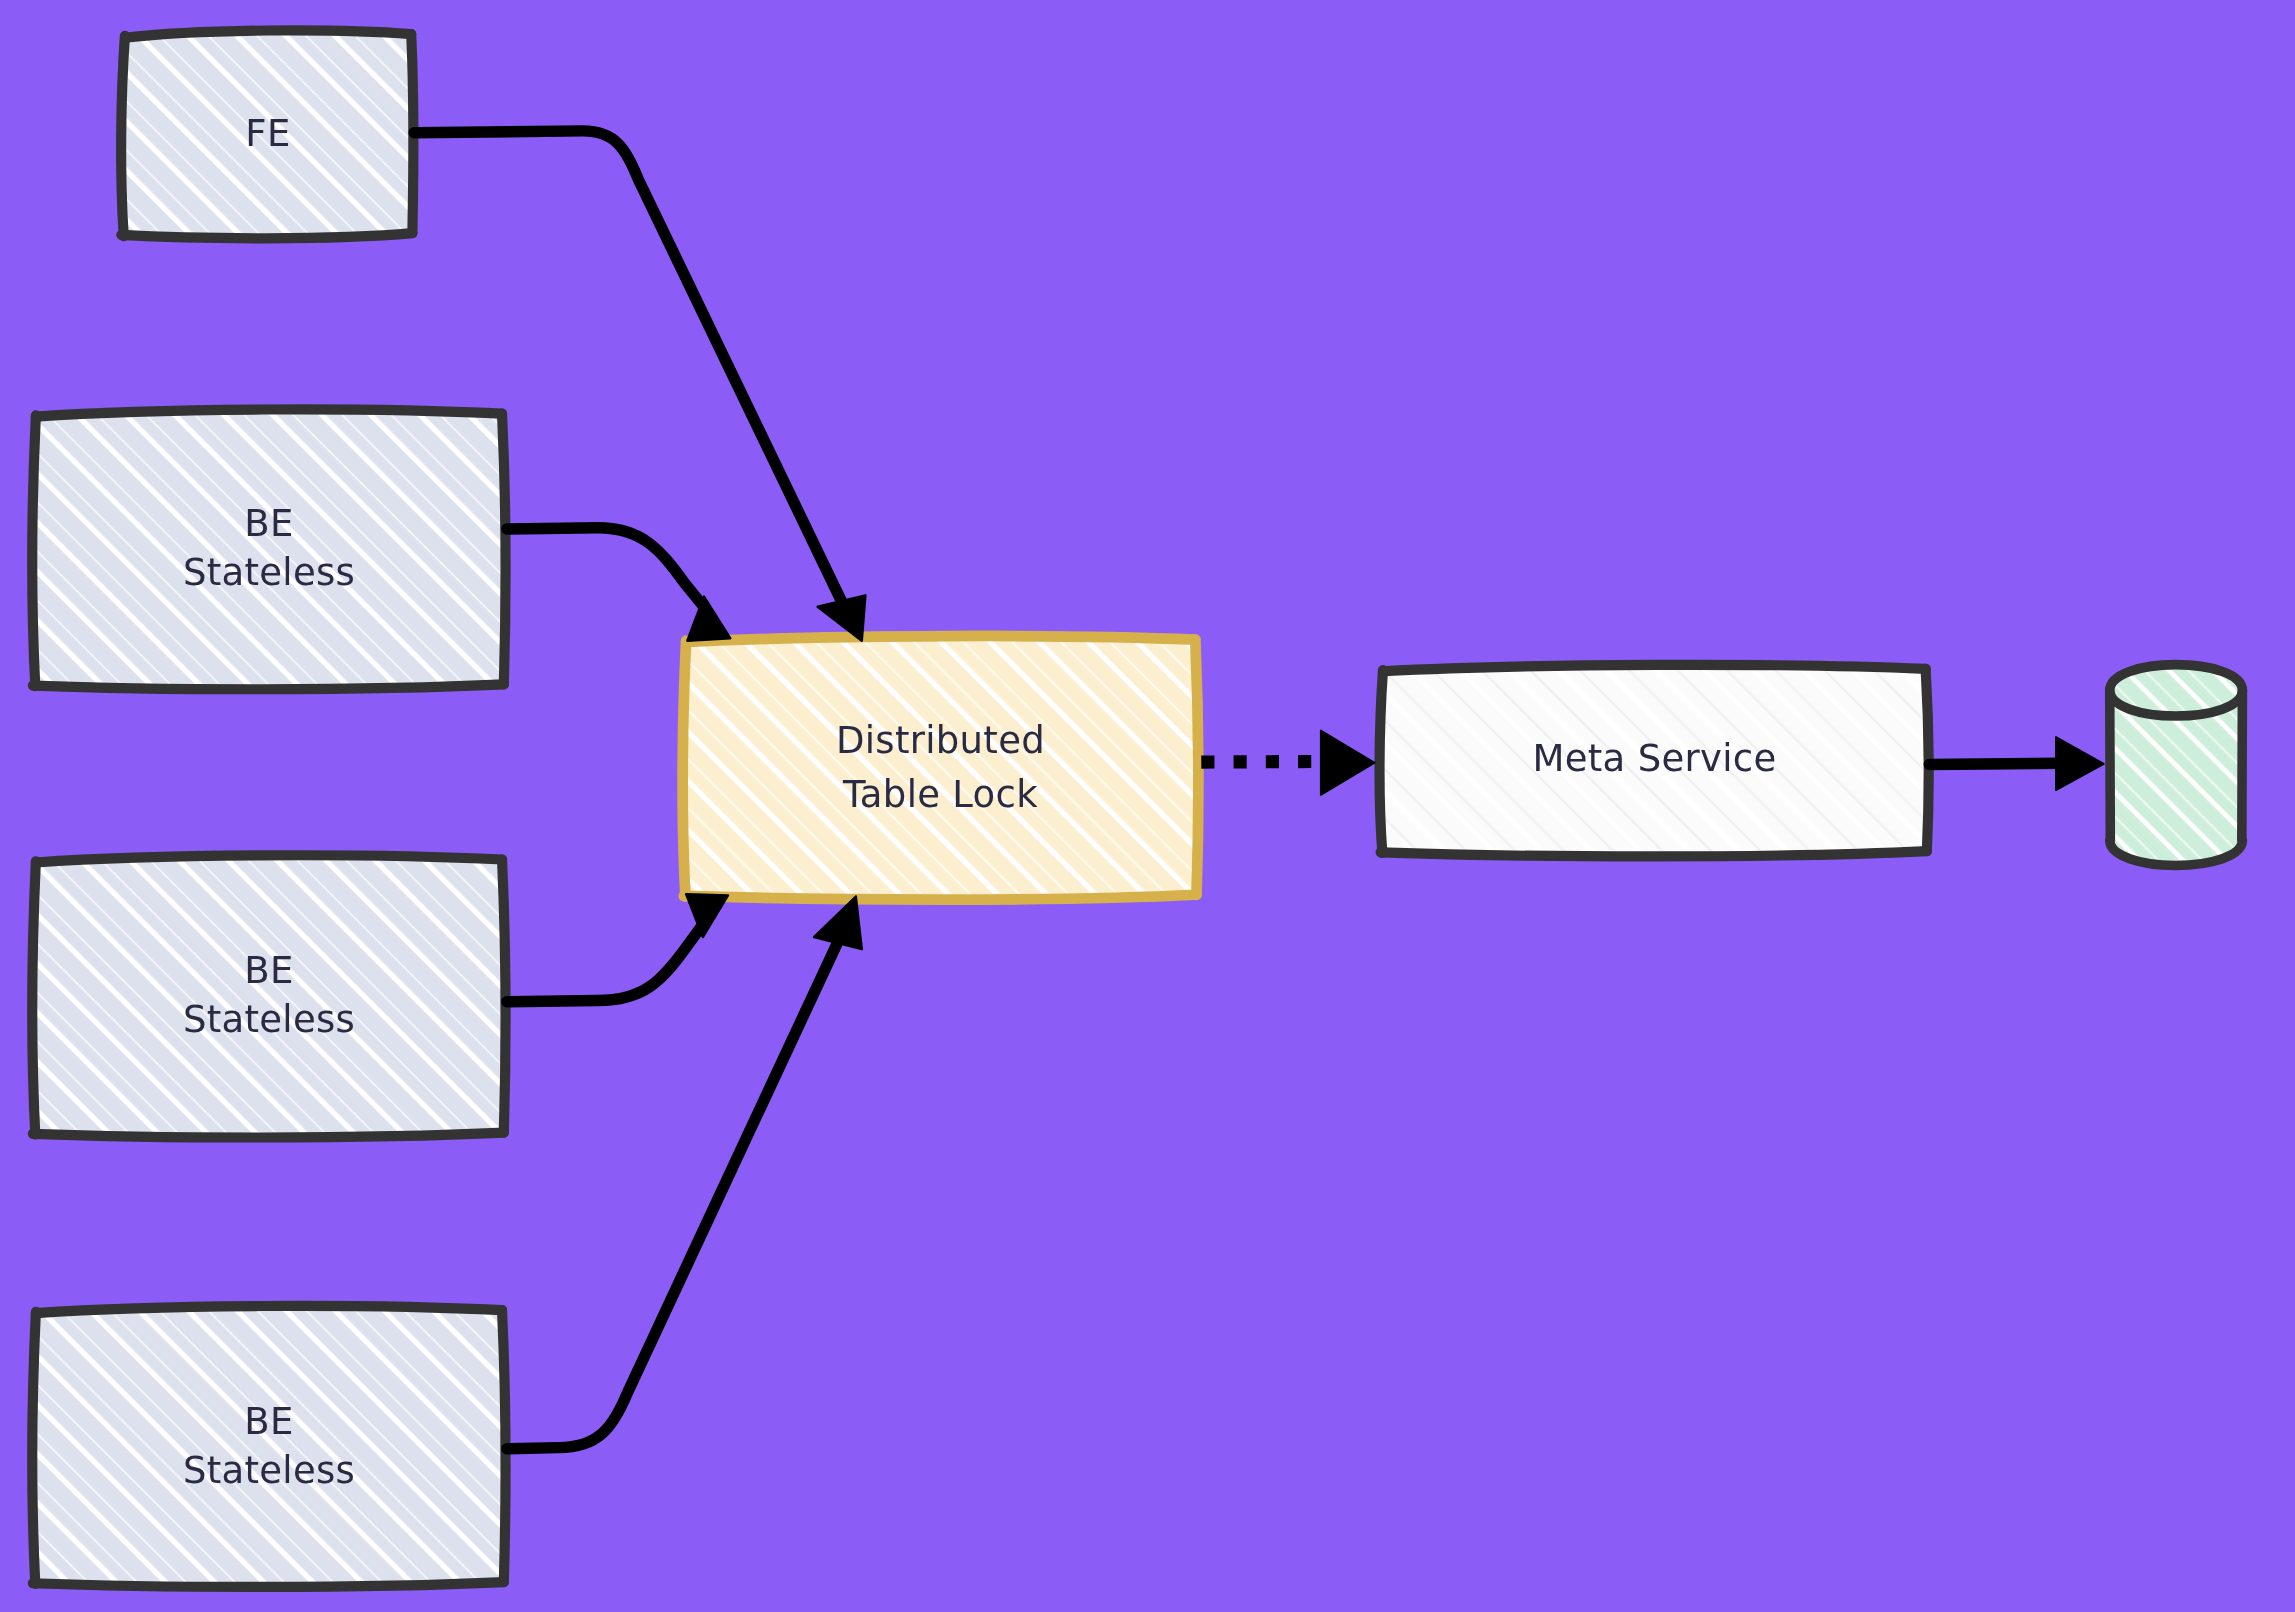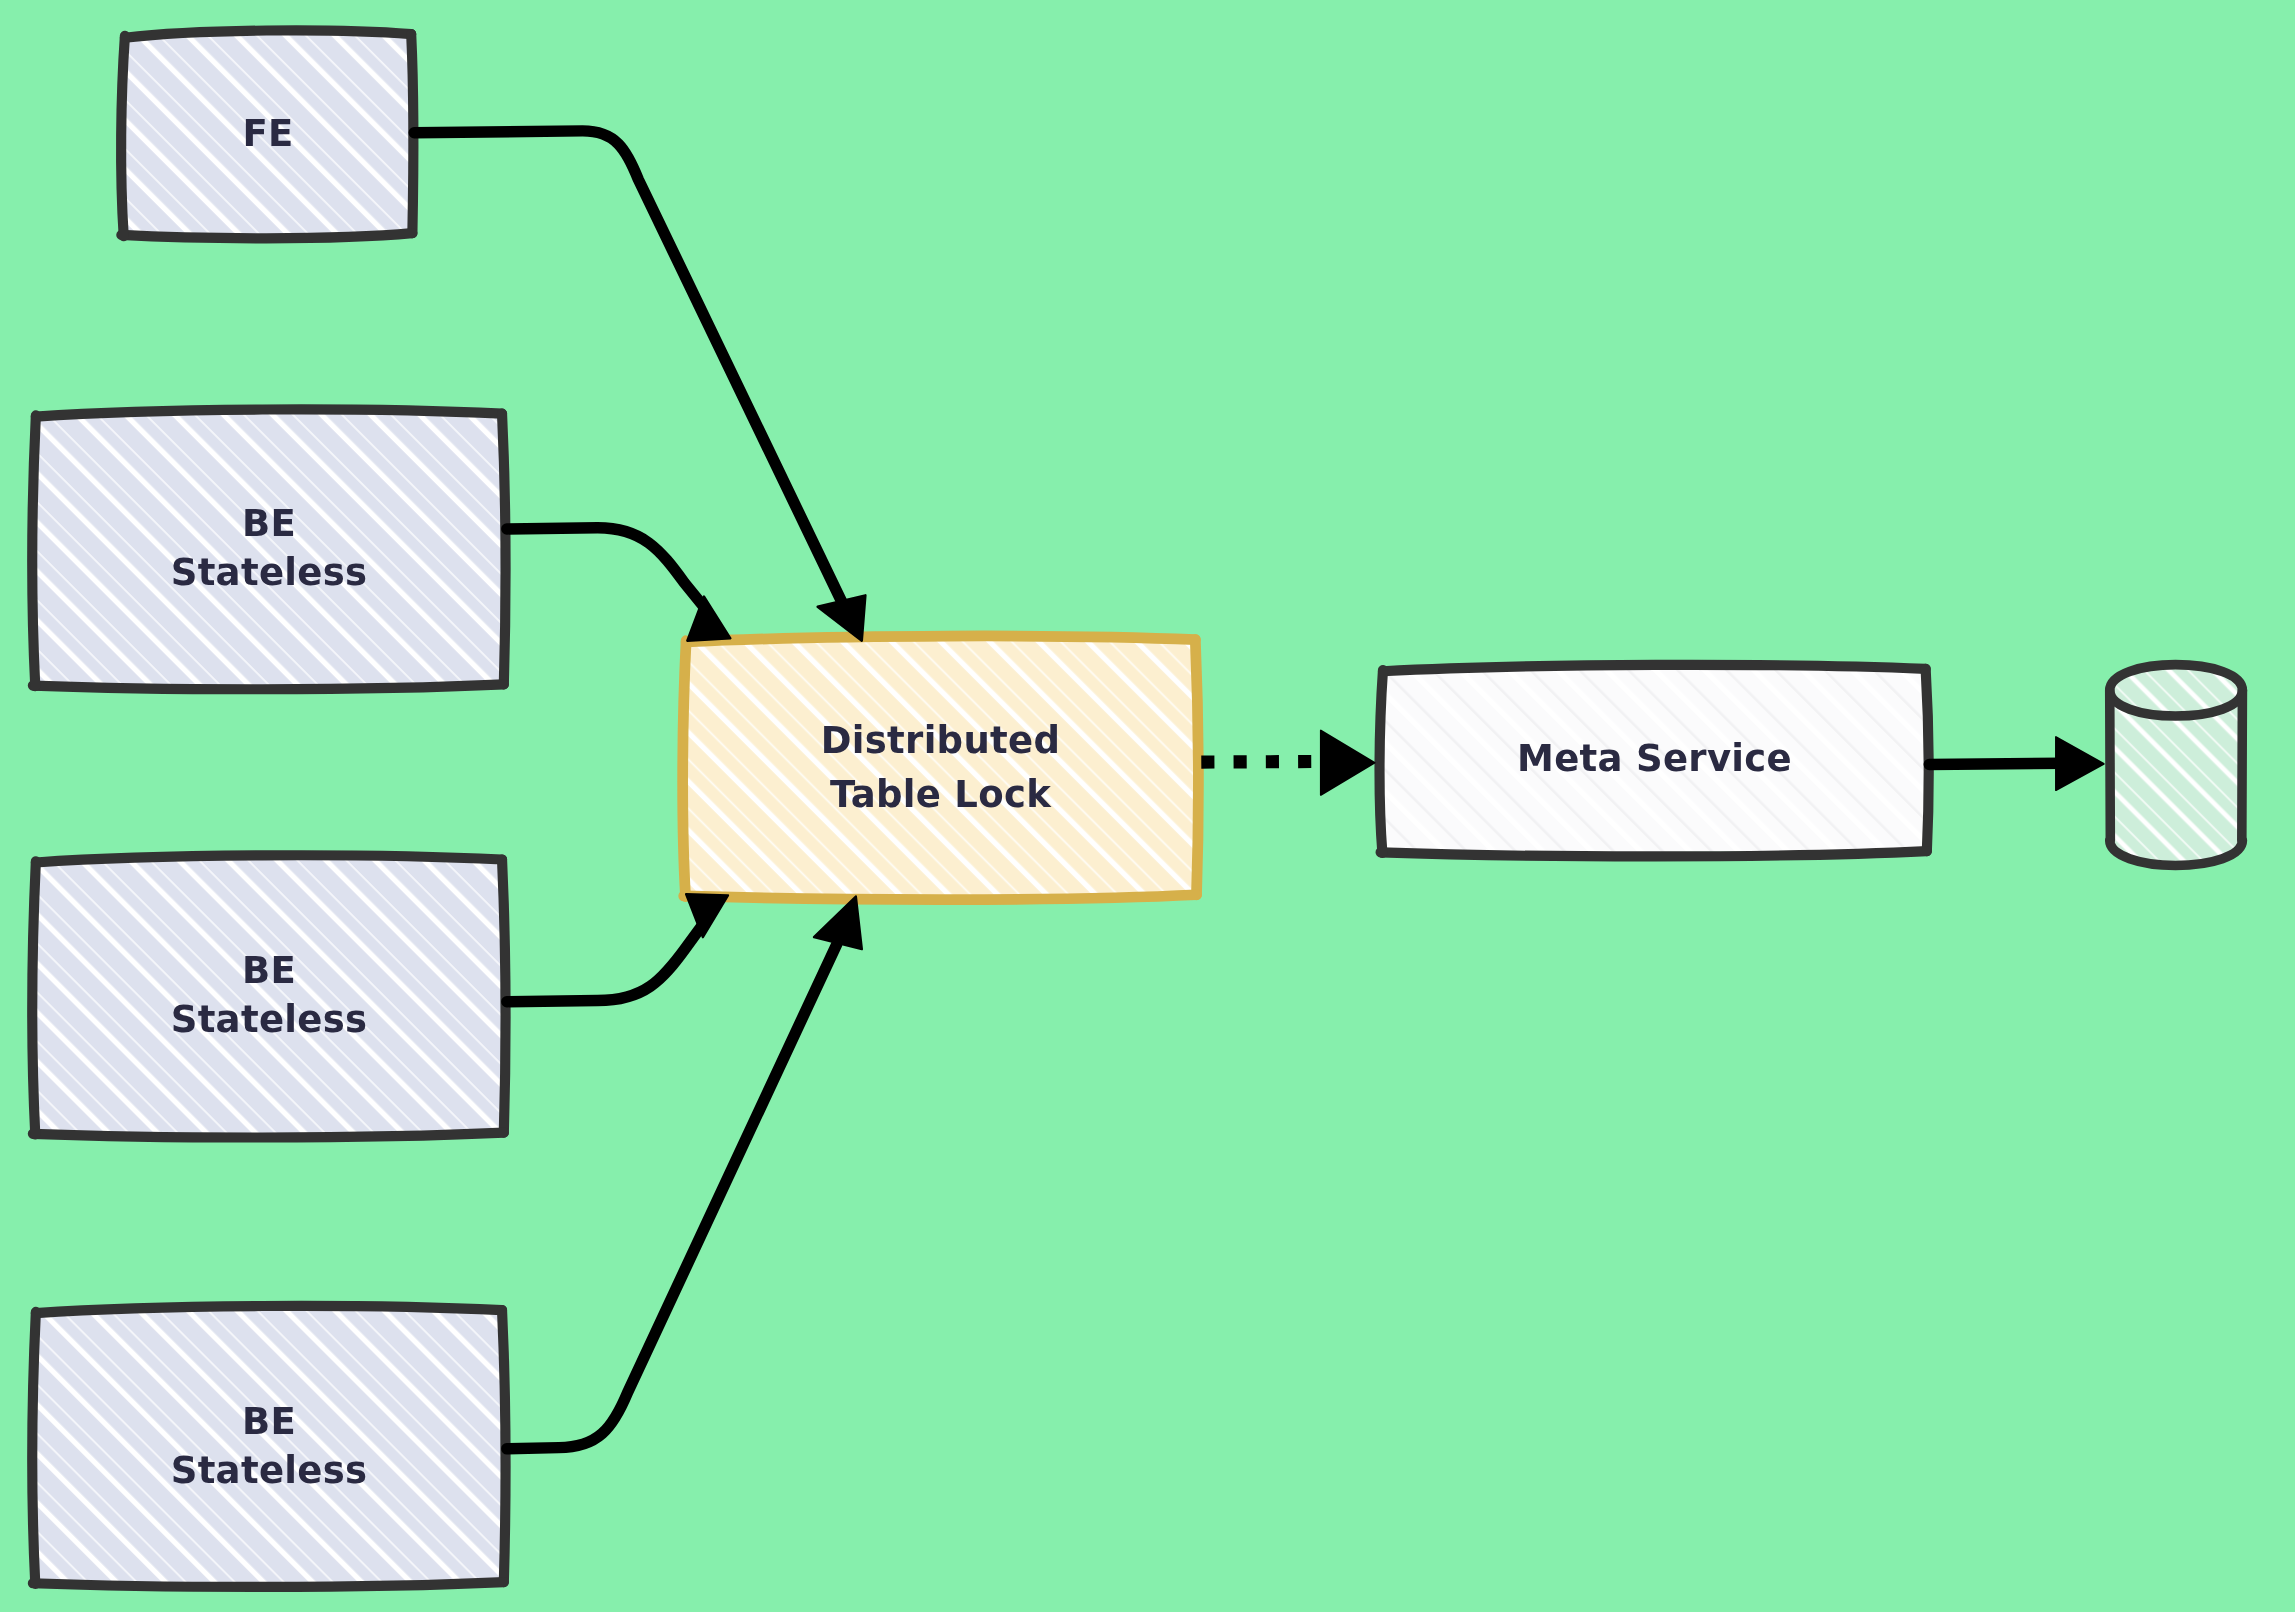--- a/index.html
+++ b/index.html
@@ -7,23 +7,22 @@
     padding: 0;
     background: #ffffff;
   }
   body {
     font-family: "Liberation Sans", sans-serif;
   }
   #canvas {
     position: relative;
     width: 2295px;
     height: 1612px;
-    background: #86efac;
+    background: #8b5cf6;
     overflow: hidden;
-    font-weight: bold;
   }
   #diagram-svg {
     position: absolute;
     left: 0;
     top: 0;
     width: 2295px;
     height: 1612px;
   }
   .node-label {
     position: absolute;

